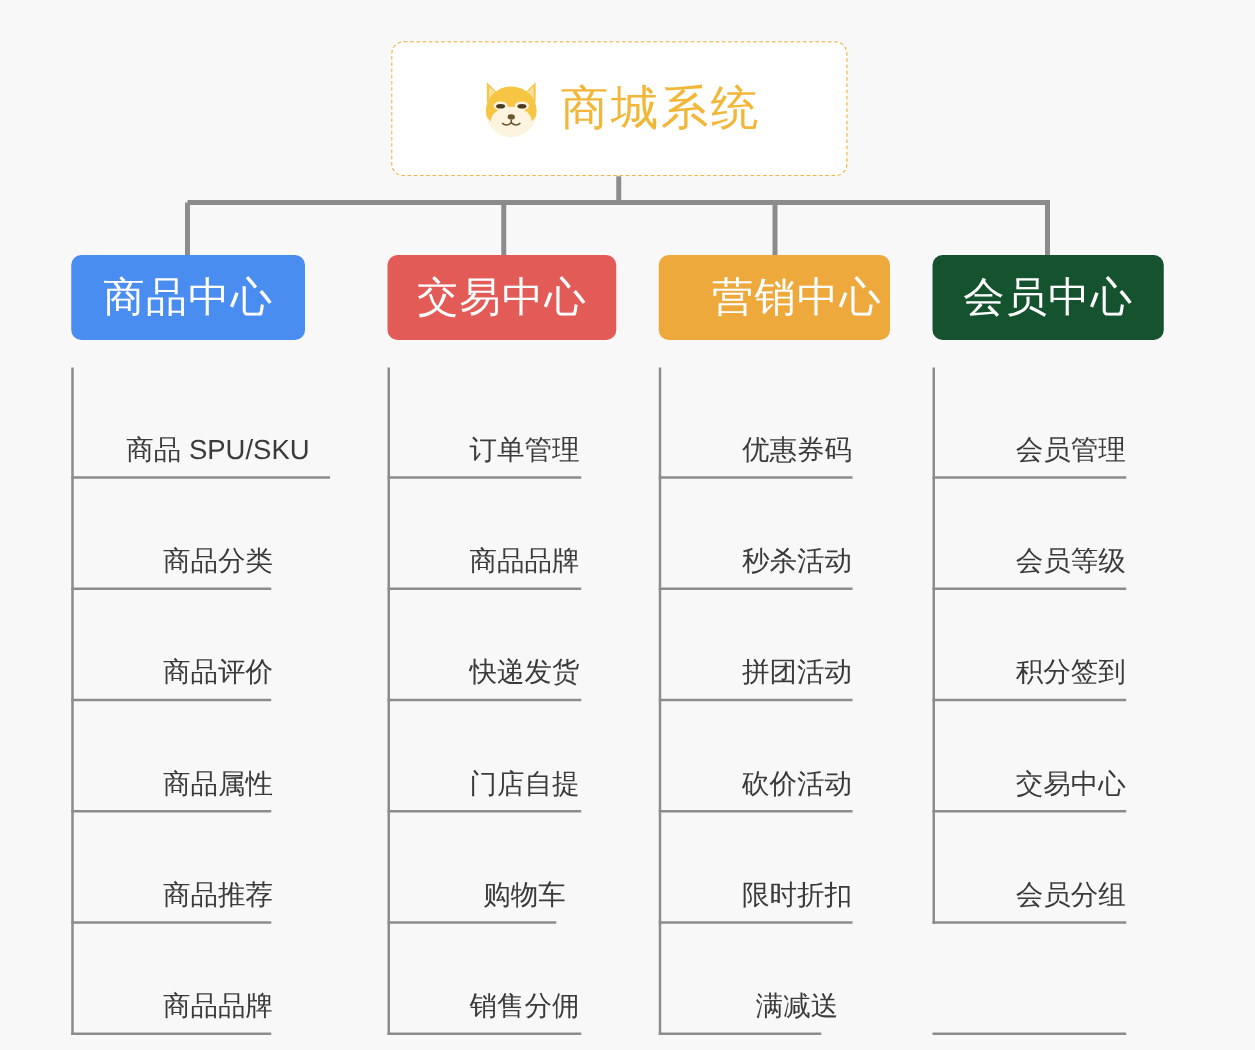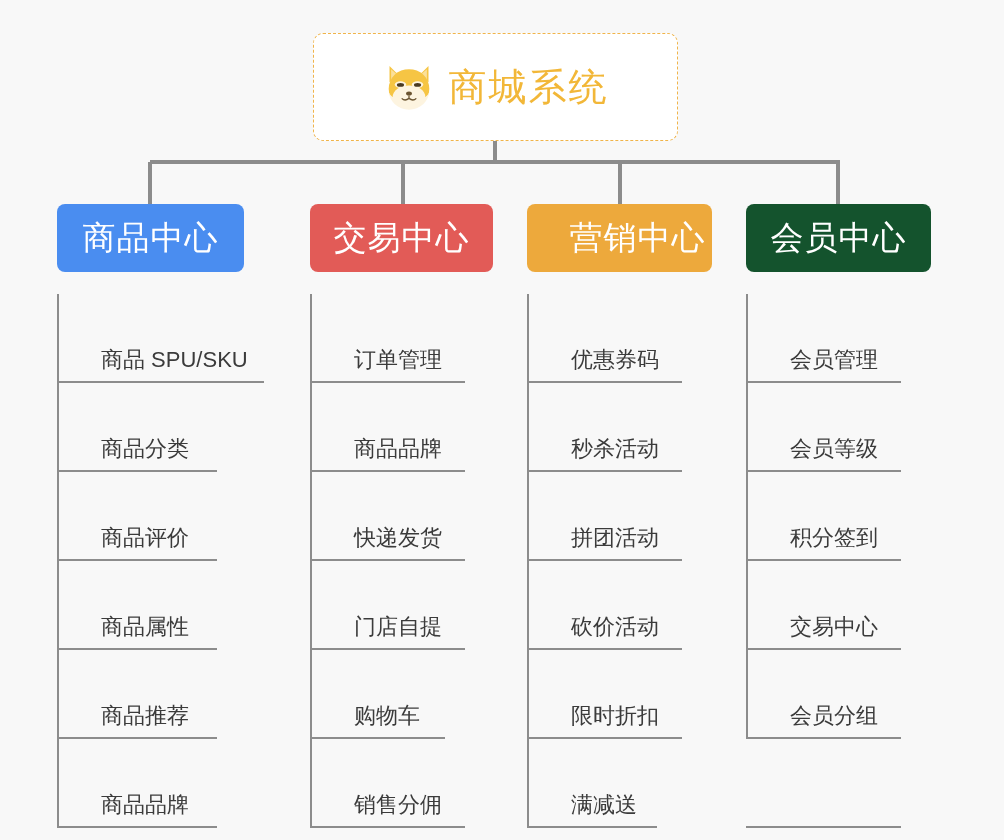--- a/index.html
+++ b/index.html
@@ -93,20 +93,21 @@
     width: 2px;
     background: #8c8c8c;
   }
 
   .leaf {
     height: 89px;
     display: flex;
     align-items: flex-end;
     padding-bottom: 4px;
     padding-left: 28px;
+    justify-content: center;
   }
 
   .leaf-text {
     display: inline-block;
     font-size: 22px;
     color: #3b3b3b;
     white-space: nowrap;
     padding: 0 8px 7px 4px;
     line-height: 1.1;
   }

